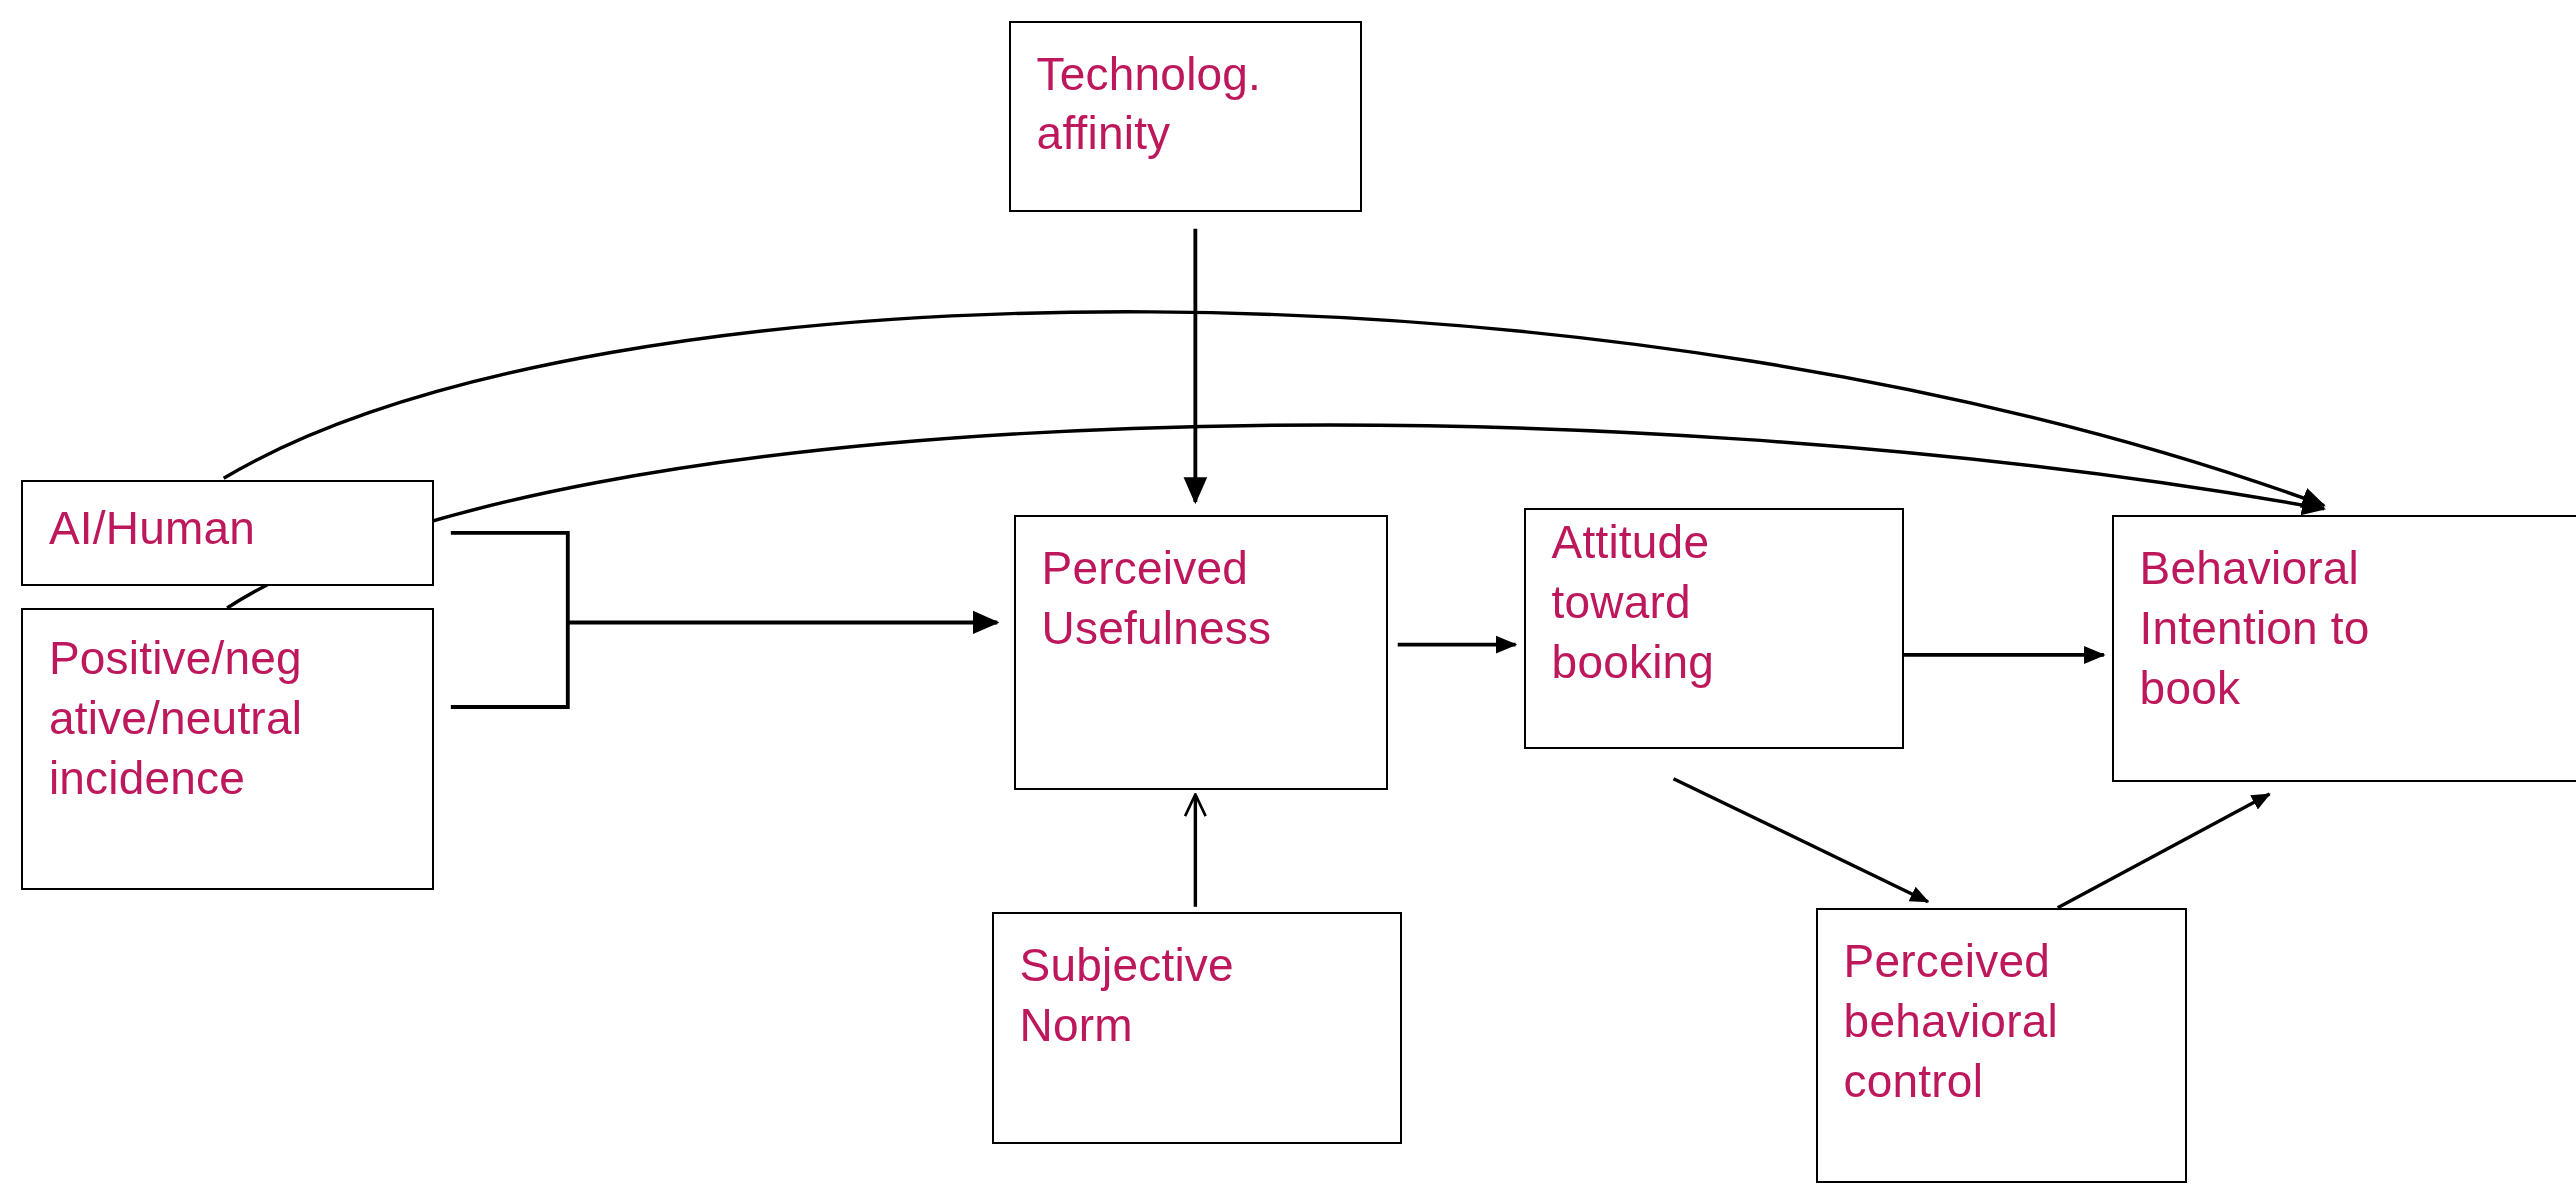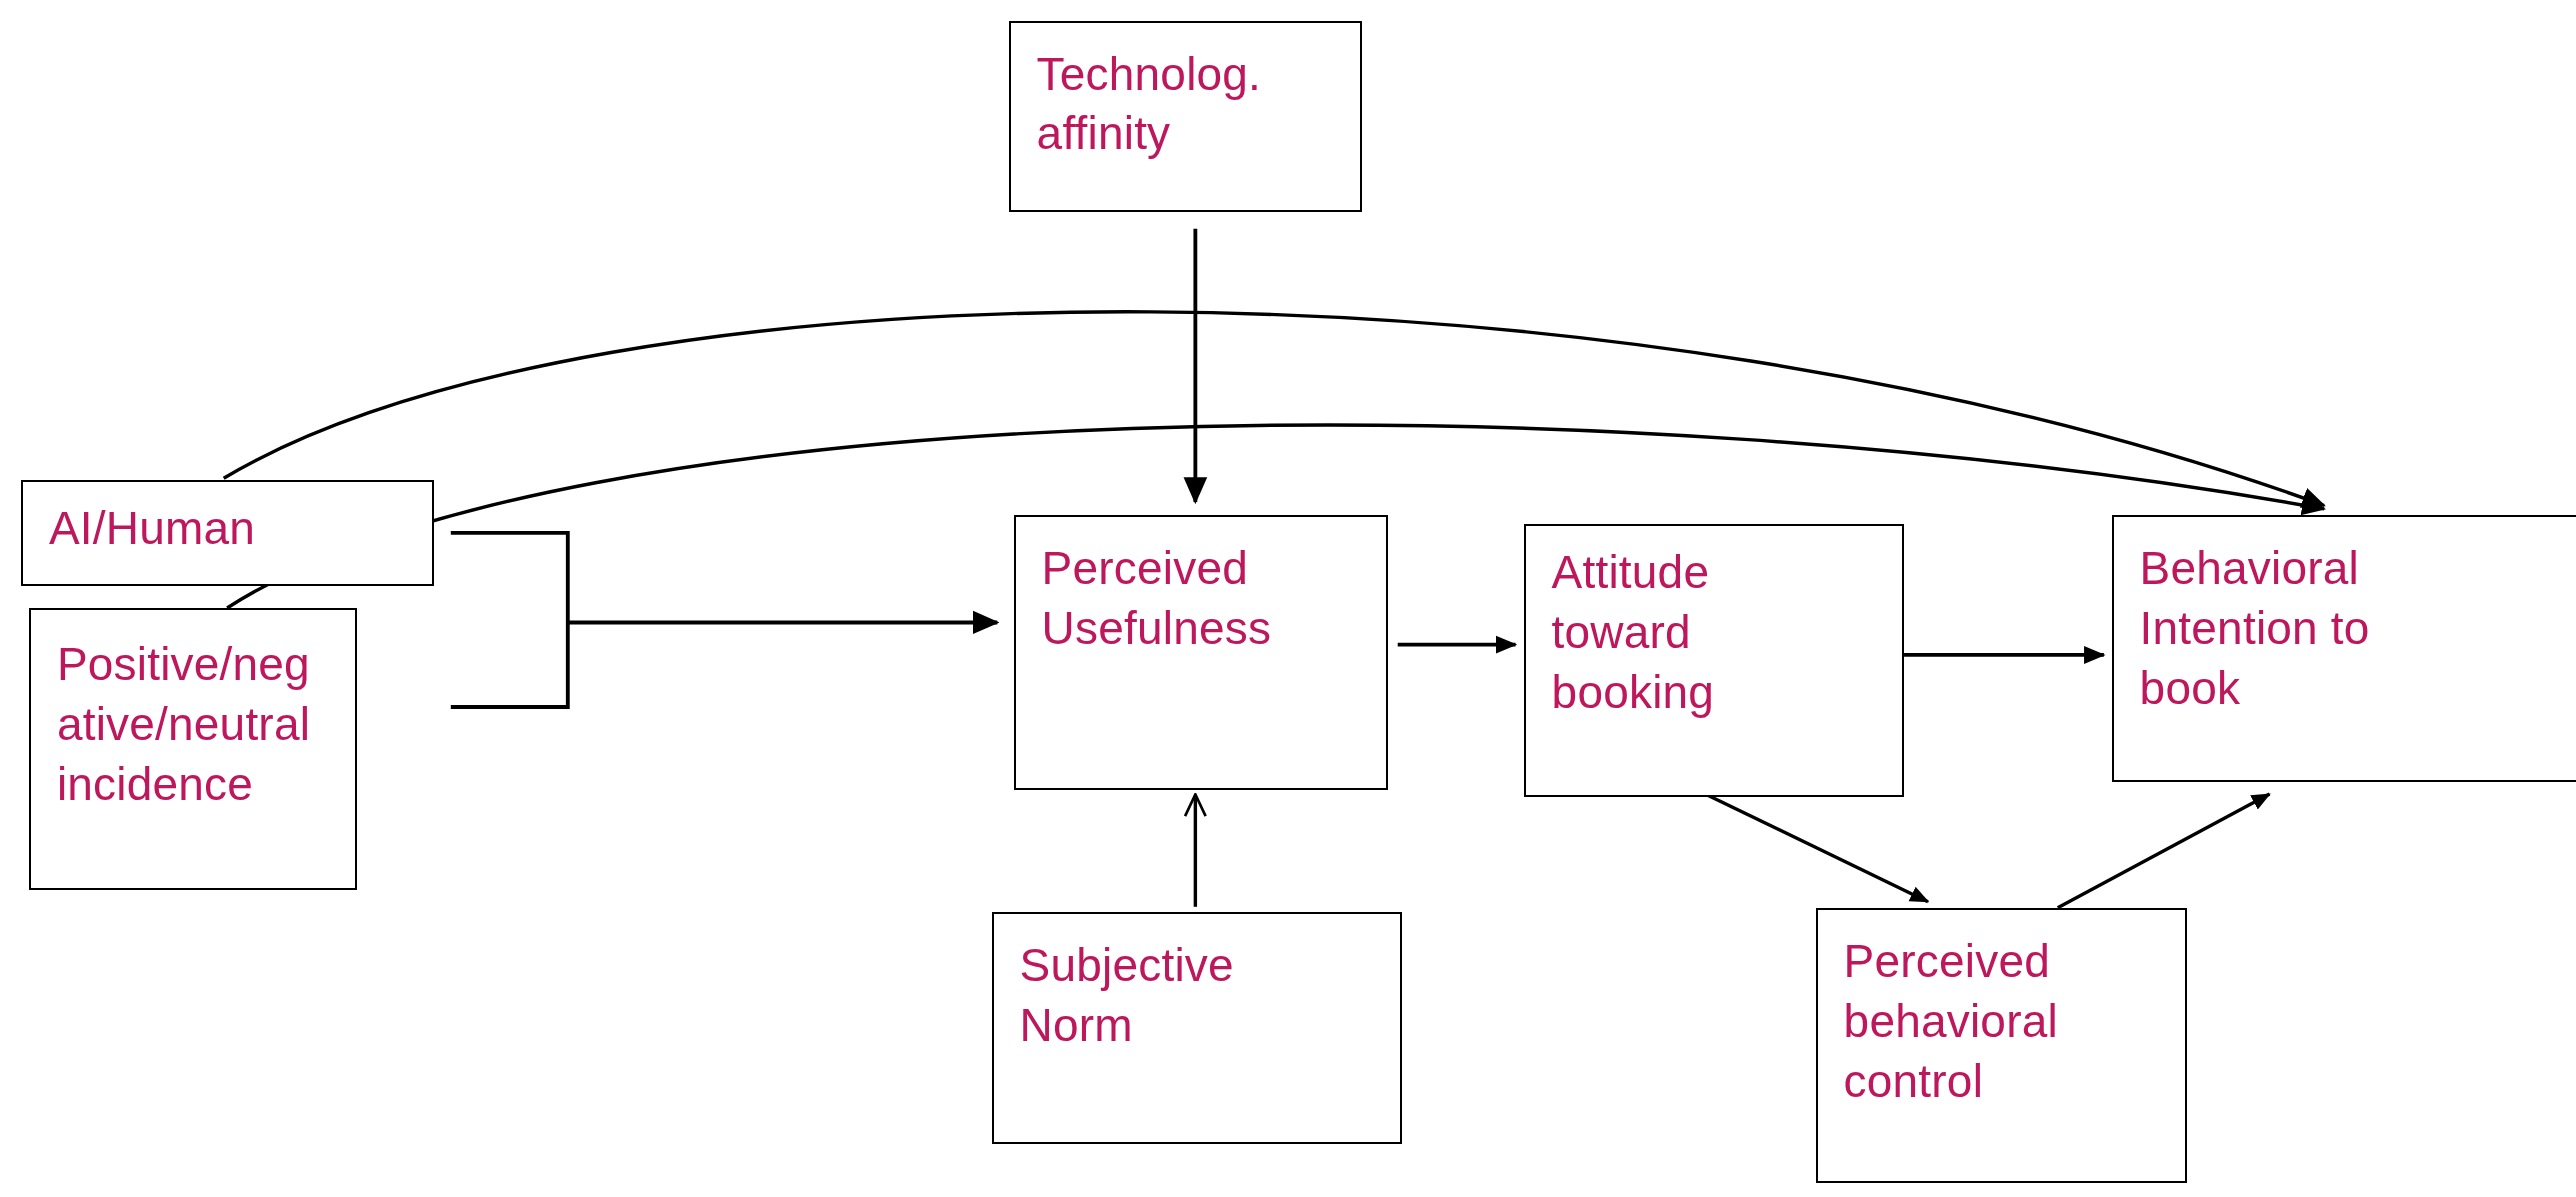--- a/index.html
+++ b/index.html
@@ -21,23 +21,23 @@
     padding:22px 25.6px 0 25.6px;
     line-height:1.30;
     font-size:46px;
     font-weight:400;
     letter-spacing:0.2px;
     white-space:pre-line;
   }
   
   #node-tech        {left:1009px; top:20.5px;   width:353px;  height:191px;}
   #node-aihuman     {left:21.3px;   top:480px;  width:413px;  height:106px; padding-top:17px;}
-  #node-incidence   {left:21.3px;   top:608px;  width:328px;  height:282px; padding-top:25px;margin-left:8px;}
+  #node-incidence   {left:21.3px;   top:608px;  width:413px;  height:282px; padding-top:19px;}
   #node-usefulness  {left:1014px; top:515px;  width:374px;  height:275px;}
-  #node-attitude    {left:1524px; top:508px;  width:380px;  height:273px; padding-top:17px;margin-top:16px;}
+  #node-attitude    {left:1524px; top:508px;  width:380px;  height:241px; padding-top:3px;}
   #node-intention   {left:2112px; top:515px;  width:478px;  height:267px;}
   #node-subjective  {left:992px; top:912px; width:410px;  height:232px;}
   #node-pbc         {left:1816px; top:908px; width:371px;  height:275px;}
 </style>
 </head>
 <body>
 
 <div id="canvas">
 
   <svg id="edges" viewBox="0 0 3017 1403" xmlns="http://www.w3.org/2000/svg">

